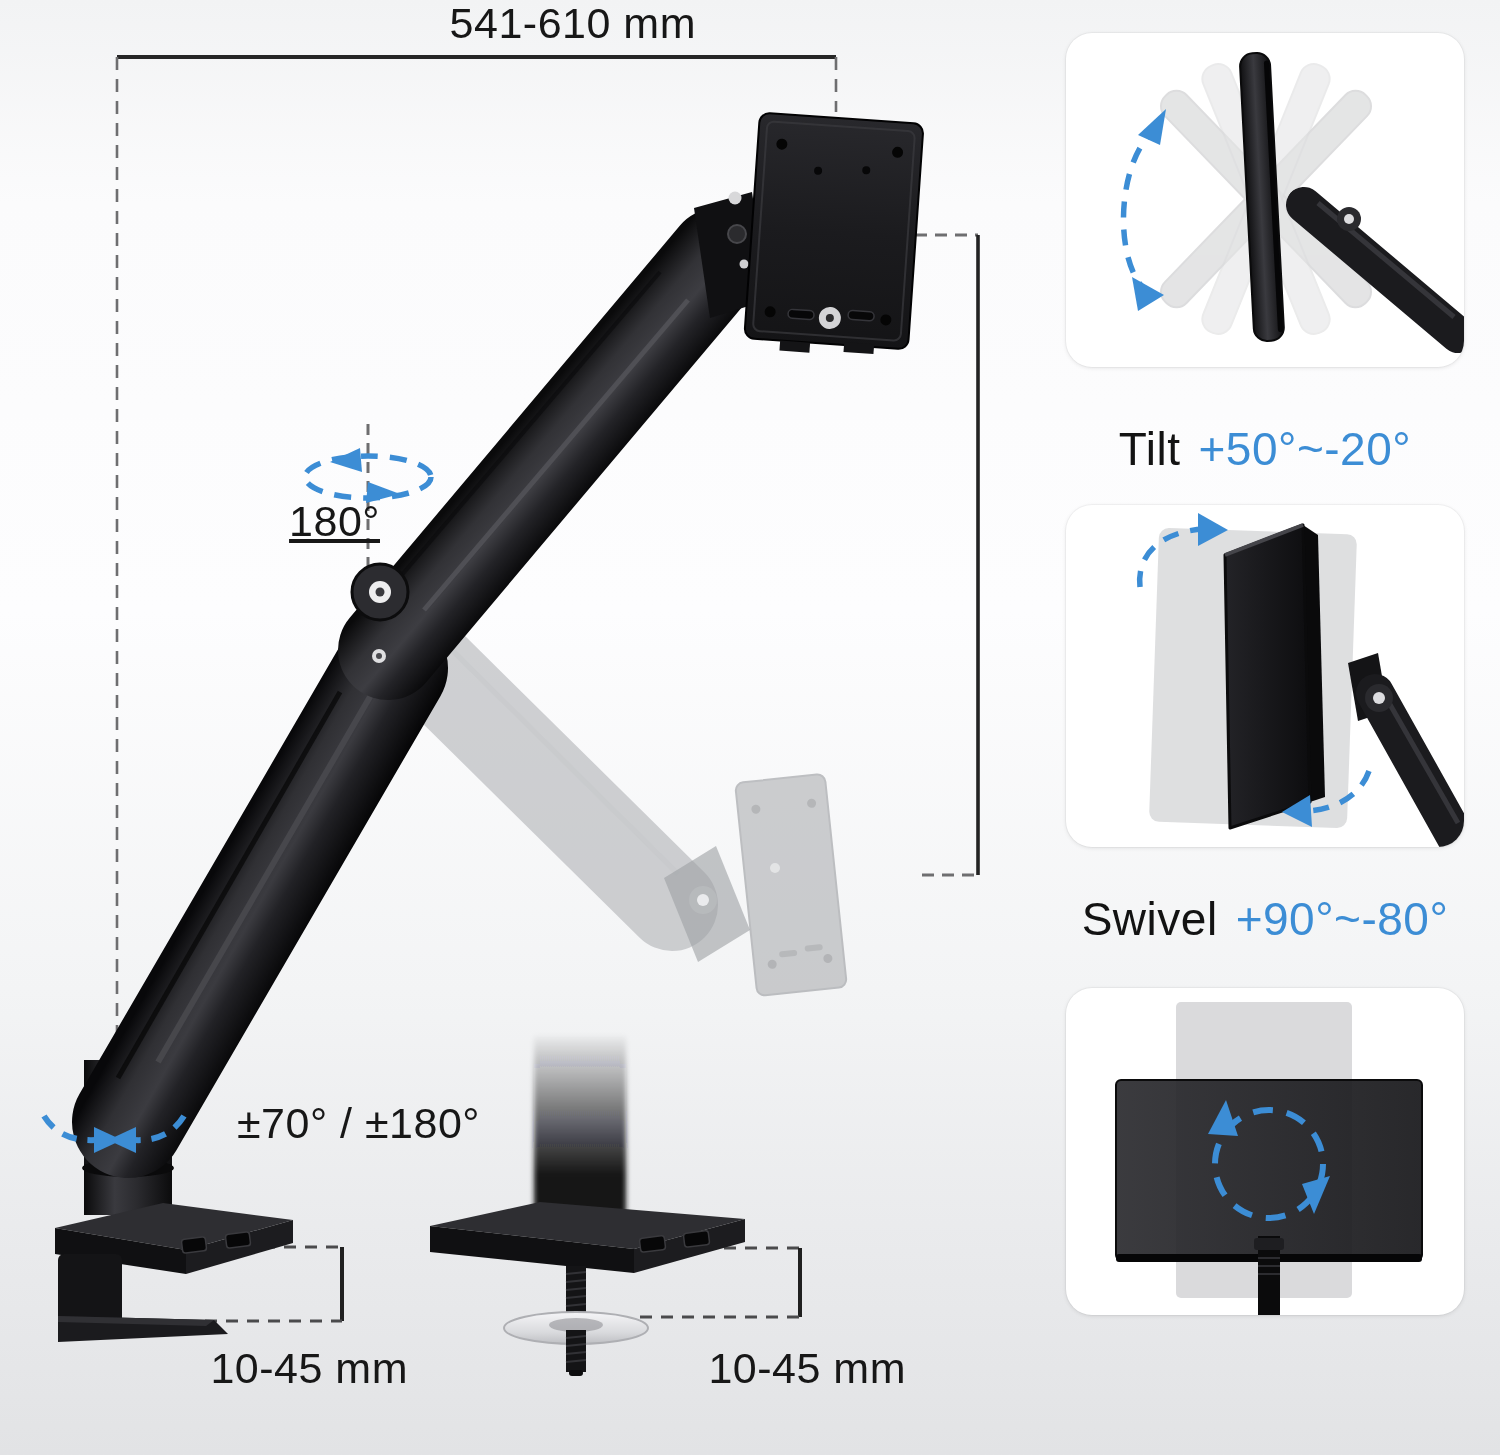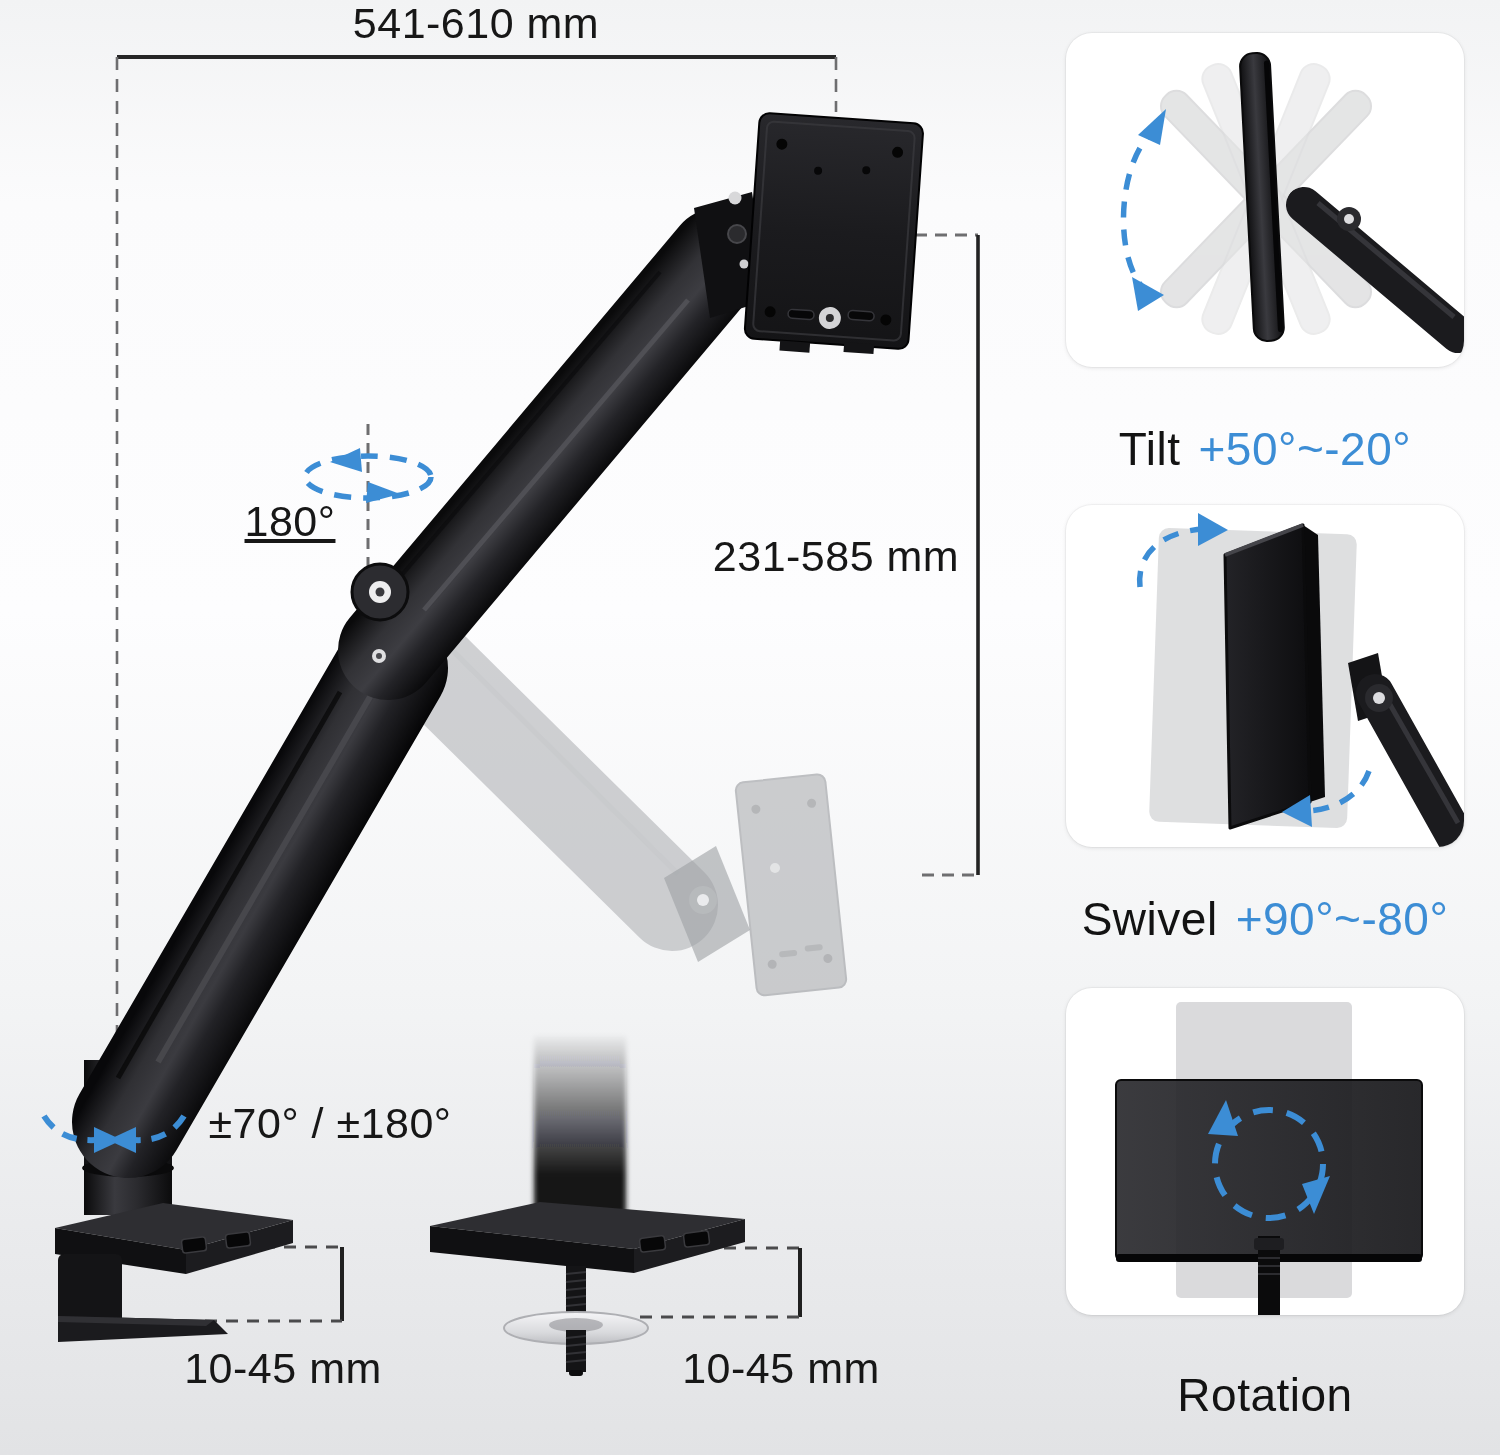--- a/index.html
+++ b/index.html
@@ -5,21 +5,21 @@
   html,body{margin:0;padding:0;background:#e9eaec;}
   .canvas{
     position:relative;width:1500px;height:1455px;overflow:hidden;
     background:linear-gradient(180deg,#f2f3f4 0%,#fbfbfc 14%,#fdfdfe 42%,#f3f4f5 68%,#e9eaec 86%,#e2e3e5 100%);
     font-family:"Liberation Sans","DejaVu Sans",sans-serif;color:#161616;
   }
   svg{display:block}
   .main-svg{position:absolute;left:0;top:0;}
   .dim-label{
     position:absolute;font-size:43px;letter-spacing:.5px;color:#171717;
-    text-align:center;white-space:nowrap;line-height:1.1;
+    text-align:right;white-space:nowrap;line-height:1.1;
   }
   .card{
     position:absolute;width:398px;background:#ffffff;border-radius:26px;
     box-shadow:0 1px 4px rgba(0,0,0,.10),0 0 0 1px rgba(0,0,0,.03);
     overflow:hidden;
   }
   .caption{
     position:absolute;width:560px;display:flex;justify-content:center;align-items:baseline;
     gap:18px;font-size:46px;letter-spacing:.5px;white-space:nowrap;
   }
@@ -211,21 +211,20 @@
     <g fill="none">
       <path d="M44,1116 Q60,1142 96,1140" stroke="#3c8dd5" stroke-width="6" stroke-dasharray="15 11"></path>
       <polygon points="94,1127 122,1140 94,1153" fill="#3c8dd5"></polygon>
       <path d="M184,1116 Q168,1142 134,1140" stroke="#3c8dd5" stroke-width="6" stroke-dasharray="15 11"></path>
       <polygon points="136,1127 108,1140 136,1153" fill="#3c8dd5"></polygon>
     </g>
   </svg>
 
   <div class="dim-label" style="left:256px;top:0px;width:440px;">541-610 mm</div>
   <div class="dim-label" style="left:200px;top:498px;width:180px;text-decoration:underline;">180°</div>
-  <div class="dim-label" style="left:686px;top:533px;width:300px;">231-585 mm</div>
   <div class="dim-label" style="left:180px;top:1100px;width:300px;">±70° / ±180°</div>
   <div class="dim-label" style="left:158px;top:1345px;width:250px;">10-45 mm</div>
   <div class="dim-label" style="left:656px;top:1345px;width:250px;">10-45 mm</div>
 
   <div class="card" style="left:1066px;top:33px;height:334px;">
     <svg width="398" height="334" viewBox="0 0 398 334">
       <defs>
         <linearGradient id="gSlab" x1="0" y1="0" x2="1" y2="0">
           <stop offset="0" stop-color="#101012"></stop>
             <stop offset=".45" stop-color="#3a3a3f"></stop>
@@ -318,16 +317,15 @@
       <g>
         <rect x="192" y="248" width="22" height="79" fill="#0b0b0c"></rect>
         <rect x="188" y="250" width="30" height="12" rx="3" fill="#1e1e21"></rect>
         <line x1="192" y1="270" x2="214" y2="270" stroke="#2c2c30" stroke-width="2"></line>
         <line x1="192" y1="278" x2="214" y2="278" stroke="#2c2c30" stroke-width="2"></line>
         <line x1="192" y1="286" x2="214" y2="286" stroke="#2c2c30" stroke-width="2"></line>
       </g>
     </svg>
   </div>
   <div class="caption" style="left:985px;top:1344px;">
-    <span class="cap-label">Rotation</span>
   </div>
 
 </div>
 
 </body></html>

